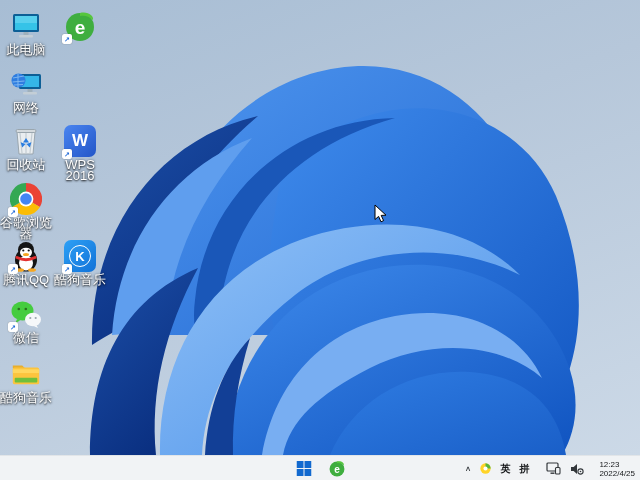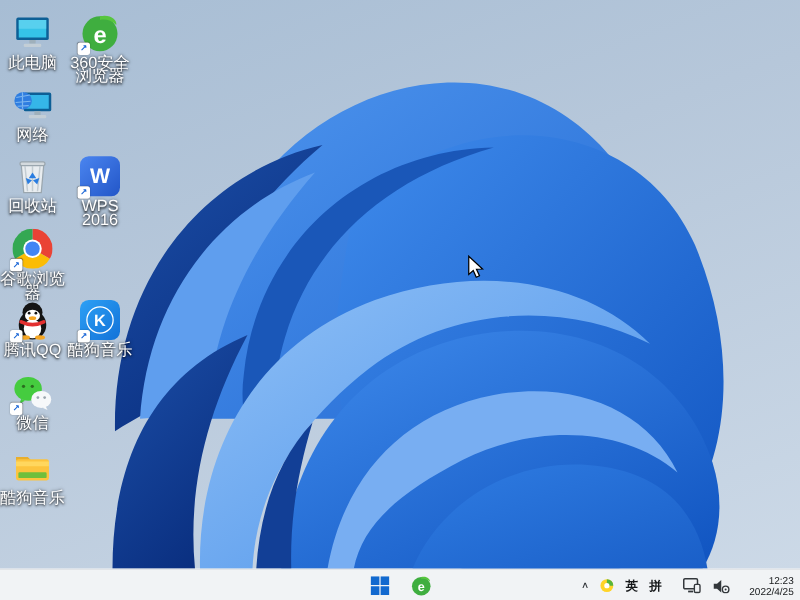--- a/index.html
+++ b/index.html
@@ -23,21 +23,21 @@
   
   .taskbar{position:absolute;left:0;bottom:0;width:640px;height:25px;background:#f1f3f5;
            border-top:1px solid #e2e5e8;box-sizing:border-box;display:flex;align-items:center}
   .tb-center{position:absolute;left:50%;top:0;height:25px;transform:translateX(-50%);
              display:flex;align-items:center;gap:11px}
   .tb-btn{width:22px;height:22px;border:none;background:transparent;display:flex;align-items:center;
           justify-content:center;border-radius:4px;padding:0;cursor:pointer}
   .tb-right{position:absolute;right:5px;top:0;height:25px;display:flex;align-items:center;gap:9px}
   .tray-txt{font-size:10px;color:#16181a;font-weight:bold;cursor:default}
   .chev{font-size:9px;color:#33373b;cursor:default;transform:scaleY(.8)}
-  .clock{font-size:8px;line-height:9px;color:#16181a;text-align:right;cursor:default;margin-left:6px}
+  .clock{font-size:8px;line-height:9px;color:#16181a;text-align:left;cursor:default;margin-left:6px}
   
   .cursor{position:absolute;left:374px;top:204px;pointer-events:none}
 </style>
 </head>
 <body>
 
 <div class="screen">
 
   <div class="wallpaper">
     <svg class="bloom" viewBox="0 0 640 455" preserveAspectRatio="none">
@@ -92,21 +92,20 @@
 
   <div class="dicon" style="left:52px;top:10px">
     <div class="art">
       <svg width="32" height="32" viewBox="0 0 32 32">
         <circle cx="16" cy="17" r="14" fill="#3fae3f"></circle>
         <path d="M16,3 C24,1 30,6 29,10 C25,6 20,5 16,6 Z" fill="#57c63e"></path>
         <text x="16" y="24" font-size="19" font-weight="bold" fill="#fff" text-anchor="middle" font-family="Liberation Sans, sans-serif">e</text>
       </svg>
       <span class="shortcut">↗</span>
     </div>
-    <div class="lbl">360安全浏览器</div>
   </div>
 
   <div class="dicon" style="left:-2px;top:68px">
     <div class="art">
       <svg width="32" height="32" viewBox="0 0 32 32">
         <rect x="9" y="6" width="22" height="15" rx="1.5" fill="#0d5f96"></rect>
         <rect x="11" y="8" width="18" height="11" fill="#35b6e8"></rect>
         <rect x="17.5" y="21" width="5" height="3" fill="#9fb0bb"></rect>
         <rect x="13" y="24" width="14" height="2.5" rx="1" fill="#c3ced6"></rect>
         <circle cx="8.5" cy="12.5" r="7" fill="#2f7de0"></circle>

